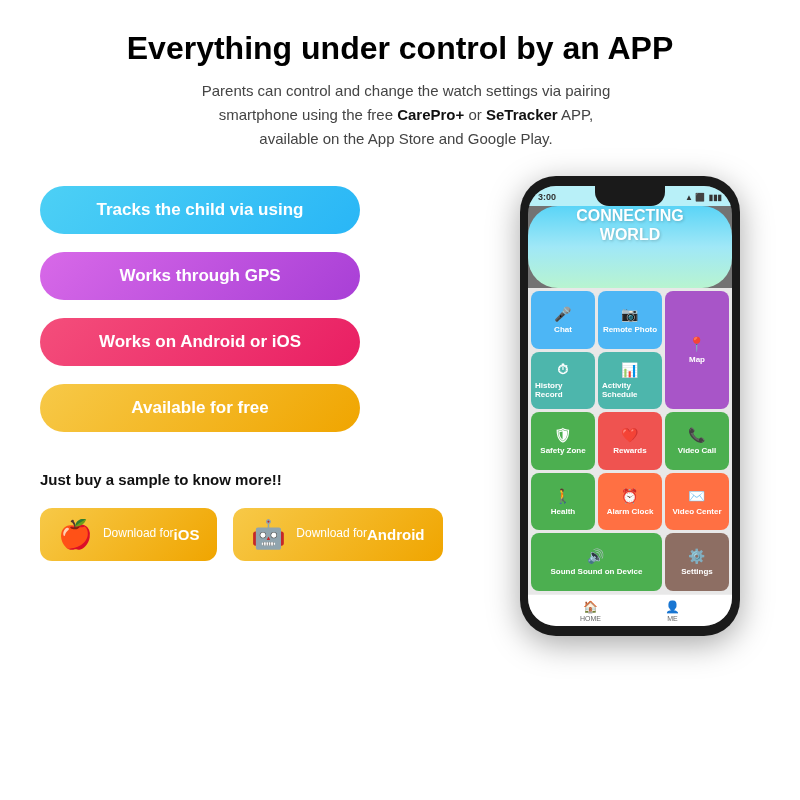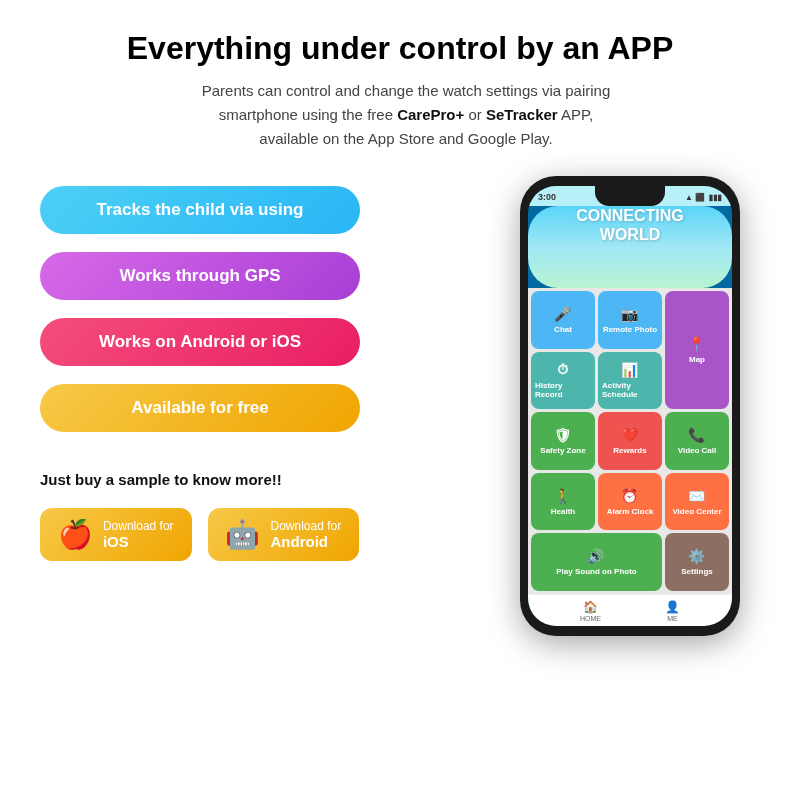--- a/index.html
+++ b/index.html
@@ -89,21 +89,21 @@
       gap: 10px;
       cursor: pointer;
       min-width: 140px;
     }
     .dl-btn-icon {
       font-size: 28px;
       color: white;
     }
     .dl-btn-text {
       display: flex;
-      flex-direction: column;
+      flex-direction: row;
     }
     .dl-btn-text .dl-line1 {
       font-size: 12px;
       color: white;
       font-weight: 400;
     }
     .dl-btn-text .dl-line2 {
       font-size: 15px;
       color: white;
       font-weight: 700;
@@ -133,21 +133,21 @@
       height: 20px;
       background: #1a1a1a;
       border-radius: 0 0 14px 14px;
       z-index: 10;
     }
     .phone-screen {
       width: 100%;
       height: 100%;
       border-radius: 28px;
       overflow: hidden;
-      background: #0369a1;
+      background: #737373;
       display: flex;
       flex-direction: column;
     }
     .status-bar {
       background: #b8f0f8;
       display: flex;
       justify-content: space-between;
       align-items: center;
       padding: 4px 10px 2px 10px;
       font-size: 9px;
@@ -327,21 +327,21 @@
             <div class="grid-cell cell-orange">
               <span class="cell-icon">⏰</span>
               <span>Alarm Clock</span>
             </div>
             <div class="grid-cell cell-orange">
               <span class="cell-icon">✉️</span>
               <span>Video Center</span>
             </div>
             <div class="grid-cell cell-green" style="grid-column: span 2;">
               <span class="cell-icon">🔊</span>
-              <span>Play Sound on Photo</span>
+              <span>Sound Sound on Device</span>
             </div>
             <div class="grid-cell cell-brown">
               <span class="cell-icon">⚙️</span>
               <span>Settings</span>
             </div>
           </div>
 
           <div class="app-bottom-bar">
             <div class="bottom-tab">
               <span class="tab-icon">🏠</span>

